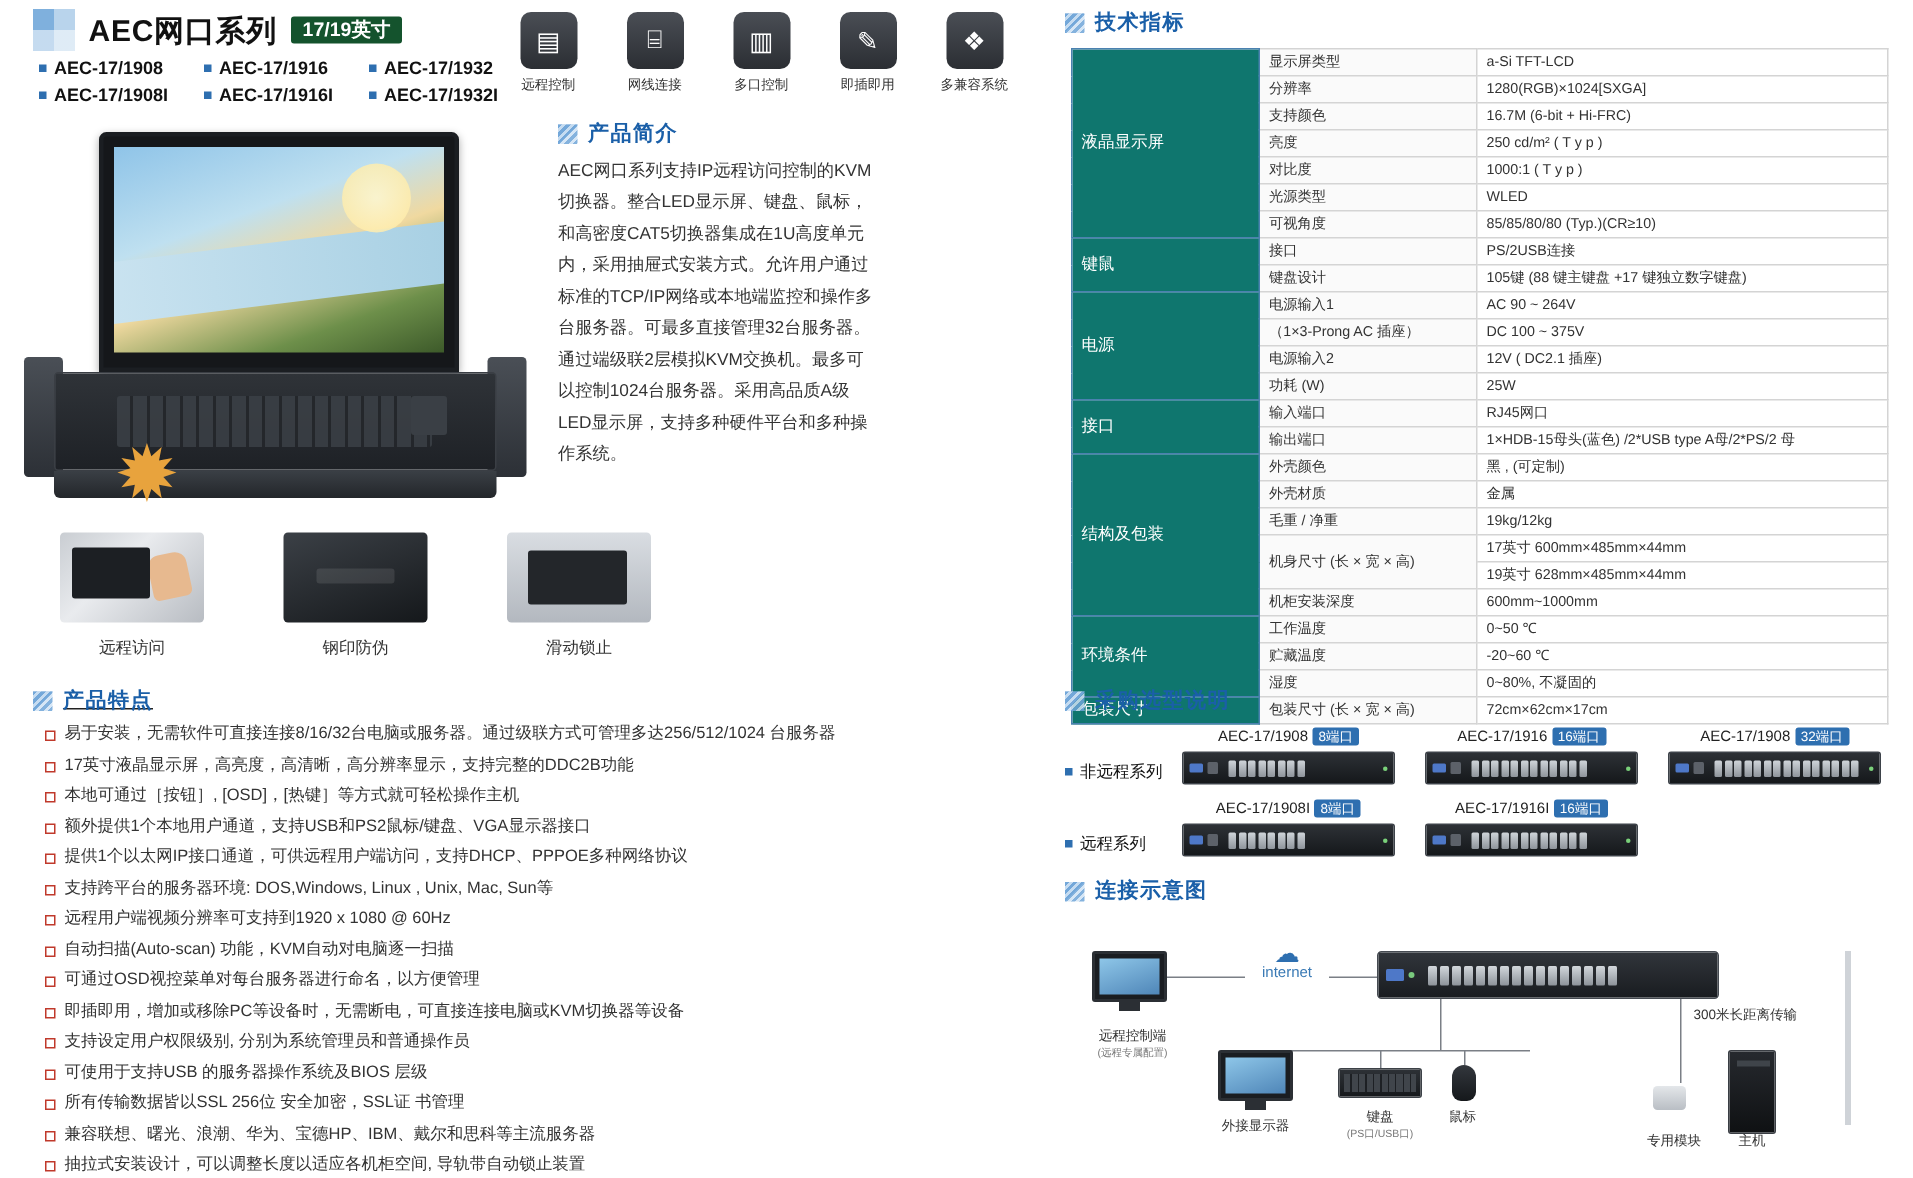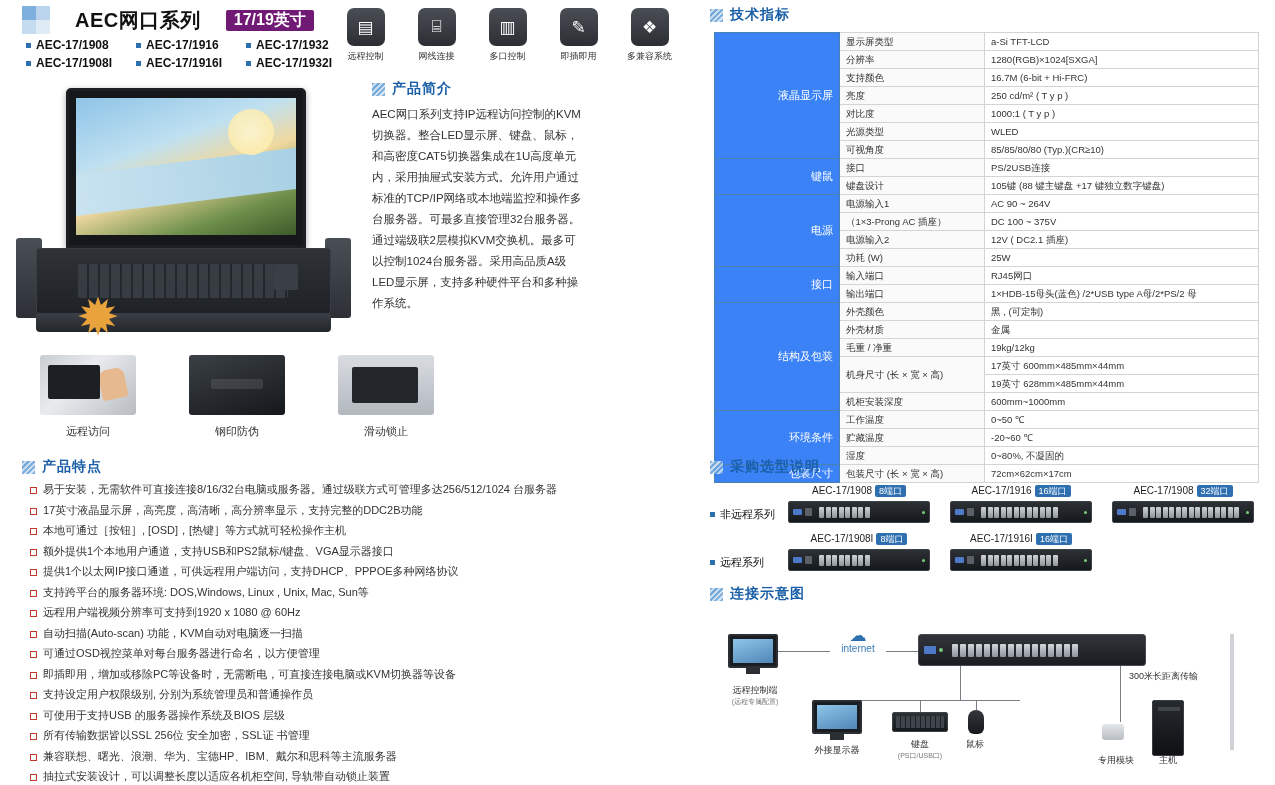--- a/index.html
+++ b/index.html
@@ -26,36 +26,36 @@
   .sec-title .mark:before{
     content:""; position:absolute; inset:0;
     background:repeating-linear-gradient(135deg,#6fa5d8 0 2px,#cfe2f4 2px 4px);
     opacity:.85;
   }
   .sec-title .t { color:#1a5fa8; font-size:14px; font-weight:bold; letter-spacing:1px; }
 
   
   .left { position:absolute; left:0; top:0; width:690px; height:785px; }
 
-  .hdr { position:absolute; left:22px; top:6px; display:flex; align-items:center; gap:25px; }
+  .hdr { position:absolute; left:22px; top:6px; display:flex; align-items:center; gap:9px; }
   .hdr .logo{
     width:28px;height:28px;
     background:
       linear-gradient(90deg,#7fb0dd 0 50%, #b9d4ec 50% 100%),
       #9cc3e5;
     position:relative;
   }
   .hdr .logo:after{
     content:""; position:absolute; inset:0;
     background:
       linear-gradient(0deg, rgba(255,255,255,.55) 0 50%, transparent 50%);
   }
   .hdr h1 { margin:0; font-size:20px; font-weight:bold; color:#111; letter-spacing:.5px;}
   .hdr .badge {
-    background:#701a75; color:#fff; font-size:16px; padding:0 8px; border-radius:2px;
+    background:#14532d; color:#fff; font-size:13px; padding:0 8px; border-radius:2px;
     font-weight:bold;
   }
 
   .models { position:absolute; left:26px; top:38px; width:330px; }
   .models .row { display:flex; gap:0; margin-bottom:4px; }
   .models .m { display:flex; align-items:center; gap:5px; width:110px; font-size:12px; font-weight:bold; color:#111;}
   .models .m i { width:5px;height:5px;background:#2e6fb0;display:inline-block;flex:none;}
 
   .feat-icons { position:absolute; left:338px; top:8px; display:flex; gap:16px; }
   .feat-icons .fi { width:55px; text-align:center; }
@@ -134,21 +134,21 @@
   .t2 .img{ background:#1b1e22; }
   .t2 .img .ports{position:absolute;inset:10px 6px;display:grid;grid-template-columns:repeat(8,1fr);grid-template-rows:repeat(2,1fr);gap:2px;}
   .t2 .img .ports i{background:linear-gradient(180deg,#d7dbe0,#9aa0a7);border-radius:1px;display:block;}
   .t3 .img{ background:linear-gradient(160deg,#3b4046,#15181b); }
   .t3 .img:after{content:"";position:absolute;left:22px;top:24px;width:52px;height:10px;background:rgba(255,255,255,.10);border-radius:2px;}
   .t4 .img{ background:linear-gradient(180deg,#d9dde2,#b3b8bf); }
   .t4 .img:after{content:"";position:absolute;left:14px;top:12px;width:66px;height:36px;background:#23262a;border-radius:2px;}
   .thumb .cap{font-size:11px;color:#333;margin-top:9px;}
   .thumb .sub{font-size:8px;color:#3a7ab5;}
 
-  .feat-head{ position:absolute; left:22px; top:458px; }
+  .feat-head{ position:absolute; left:22px; top:458px;text-decoration:underline; }
   .feat-list{ position:absolute; left:30px; top:482px; width:640px; }
   .feat-list li{
     list-style:none; position:relative; padding-left:13px; margin:0 0 5.5px 0;
     font-size:11px; line-height:15px; color:#333;
   }
   .feat-list li:before{
     content:""; position:absolute; left:0; top:5px; width:5px;height:5px;
     border:1px solid #c0392b; background:#fff;
   }
   ul{margin:0;padding:0;}
@@ -156,21 +156,21 @@
   
   .right { position:absolute; left:700px; top:0; width:575px; height:695px; }
 
   .spec-head{ position:absolute; left:10px; top:6px; }
   table.spec{
     position:absolute; left:14px; top:32px; width:545px;
     border-collapse:collapse; font-size:9.5px; color:#333;
   }
   table.spec td{ border:1px solid #d4d4d4; padding:3px 6px; height:15.5px; line-height:11px;}
   table.spec td.grp{
-    background:#3b82f6; color:#fff; text-align:right; font-size:11px; width:125px;
+    background:#0f766e; color:#fff; text-align:left; font-size:11px; width:125px;
     border:1px solid #4b81b0;
   }
   table.spec td.k{ width:145px; background:#fafafa; }
   table.spec td.v{ background:#fff; }
 
   .buy-head{ position:absolute; left:10px; top:458px; }
   .buy-wrap{ position:absolute; left:10px; top:485px; width:560px; }
   .buy-row{ display:flex; align-items:flex-start; margin-bottom:10px;}
   .buy-row .rl{ width:78px; font-size:11px; color:#111; display:flex; align-items:center; gap:5px; padding-top:22px;}
   .buy-row .rl i{width:5px;height:5px;background:#2e6fb0;display:inline-block;}

